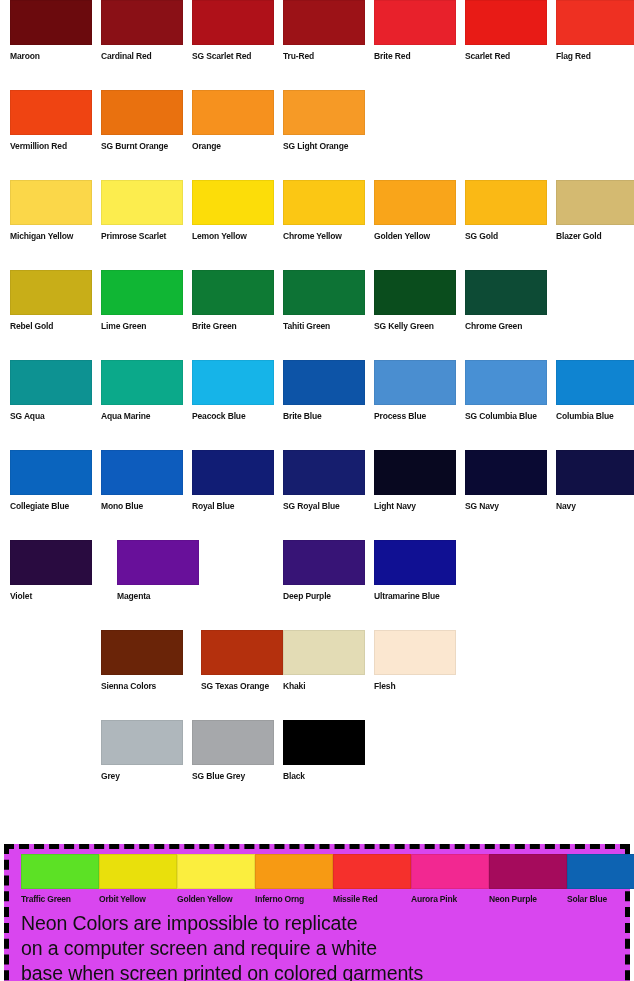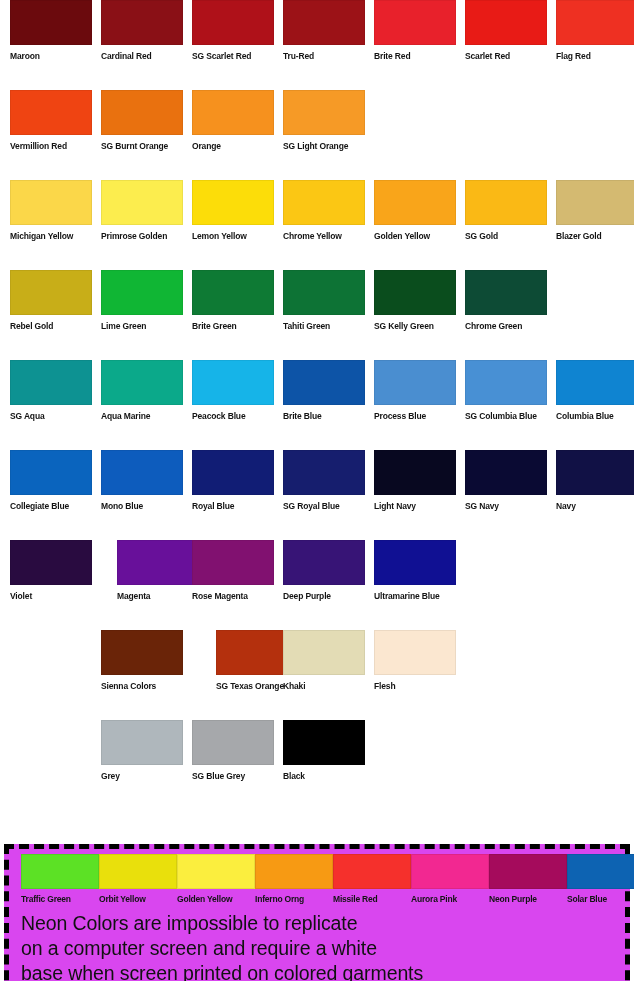--- a/index.html
+++ b/index.html
@@ -163,21 +163,21 @@
           <span class="swatch-label">SG Light Orange</span>
         </div>
       </div>
       <div class="swatch-row">
         <div class="swatch-cell" style="left: 10px;">
           <span class="swatch-chip" title="Michigan Yellow" style="background: rgb(251, 215, 73);"></span>
           <span class="swatch-label">Michigan Yellow</span>
         </div>
         <div class="swatch-cell" style="left: 101px;">
           <span class="swatch-chip" title="Primrose Yellow" style="background: rgb(252, 237, 78);"></span>
-          <span class="swatch-label">Primrose Golden</span>
+          <span class="swatch-label">Primrose Scarlet</span>
         </div>
         <div class="swatch-cell" style="left: 192px;">
           <span class="swatch-chip" title="Lemon Yellow" style="background: rgb(252, 221, 9);"></span>
           <span class="swatch-label">Lemon Yellow</span>
         </div>
         <div class="swatch-cell" style="left: 283px;">
           <span class="swatch-chip" title="Chrome Yellow" style="background: rgb(251, 199, 20);"></span>
           <span class="swatch-label">Chrome Yellow</span>
         </div>
         <div class="swatch-cell" style="left: 374px;">
@@ -281,39 +281,35 @@
       </div>
       <div class="swatch-row">
         <div class="swatch-cell" style="left: 10px;">
           <span class="swatch-chip" title="Violet" style="background: rgb(41, 11, 64);"></span>
           <span class="swatch-label">Violet</span>
         </div>
         <div class="swatch-cell" style="left: 101px; padding-left: 16px;">
           <span class="swatch-chip" title="Magenta" style="background: rgb(104, 16, 154);"></span>
           <span class="swatch-label">Magenta</span>
         </div>
-        <div class="swatch-cell" style="left: 192px;">
-          <span class="swatch-chip" title="Rose Magenta" style="background: rgb(129, 17, 112);"></span>
-          <span class="swatch-label">Rose Magenta</span>
-        </div>
         <div class="swatch-cell" style="left: 283px;">
           <span class="swatch-chip" title="Deep Purple" style="background: rgb(55, 20, 118);"></span>
           <span class="swatch-label">Deep Purple</span>
         </div>
         <div class="swatch-cell" style="left: 374px;">
           <span class="swatch-chip" title="Ultramarine Blue" style="background: rgb(16, 16, 147);"></span>
           <span class="swatch-label">Ultramarine Blue</span>
         </div>
       </div>
       <div class="swatch-row">
         <div class="swatch-cell" style="left: 101px;">
           <span class="swatch-chip" title="Sienna Brown" style="background: rgb(106, 36, 8);"></span>
           <span class="swatch-label">Sienna Colors</span>
         </div>
-        <div class="swatch-cell" style="left: 196px; padding-left: 20px;">
+        <div class="swatch-cell" style="left: 181px; padding-left: 20px;">
           <span class="swatch-chip" title="SG Texas Orange" style="background: rgb(180, 48, 13);"></span>
           <span class="swatch-label">SG Texas Orange</span>
         </div>
         <div class="swatch-cell" style="left: 283px;">
           <span class="swatch-chip" title="Khaki" style="background: rgb(227, 220, 181);"></span>
           <span class="swatch-label">Khaki</span>
         </div>
         <div class="swatch-cell" style="left: 374px;">
           <span class="swatch-chip" title="Flesh" style="background: rgb(251, 231, 208);"></span>
           <span class="swatch-label">Flesh</span>

